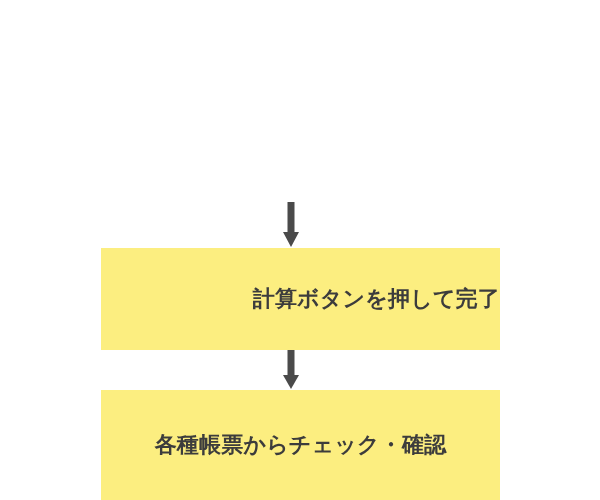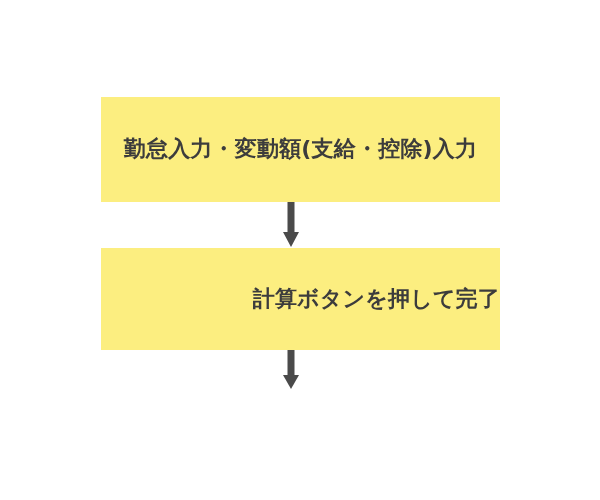--- a/index.html
+++ b/index.html
@@ -60,36 +60,36 @@
     display: block;
     width: 100%;
     height: 100%;
   }
 </style>
 </head>
 <body>
 
 <div id="flow-canvas">
 
-  <div class="flow-step step-1">
-    <span class="step-label">勤怠入力・変動額(支給・控除)入力</span>
-  </div>
 
   <div class="flow-arrow arrow-1">
     <svg viewBox="0 0 18 46" preserveAspectRatio="none">
       <rect x="5.5" y="0" width="7" height="32" fill="#4a4a4a"></rect>
       <polygon points="1,30 17,30 9,45" fill="#4a4a4a"></polygon>
     </svg>
   </div>
 
   <div class="flow-step step-2">
     <span class="step-label">計算ボタンを押して完了</span>
   </div>
 
   <div class="flow-arrow arrow-2">
     <svg viewBox="0 0 18 40" preserveAspectRatio="none">
       <rect x="5.5" y="0" width="7" height="27" fill="#4a4a4a"></rect>
       <polygon points="1,25 17,25 9,39" fill="#4a4a4a"></polygon>
     </svg>
   </div>
 
+  <div class="flow-step step-3">
+    <span class="step-label">各種帳票からチェック・確認</span>
+  </div>
 
 </div>
 
 </body></html>

